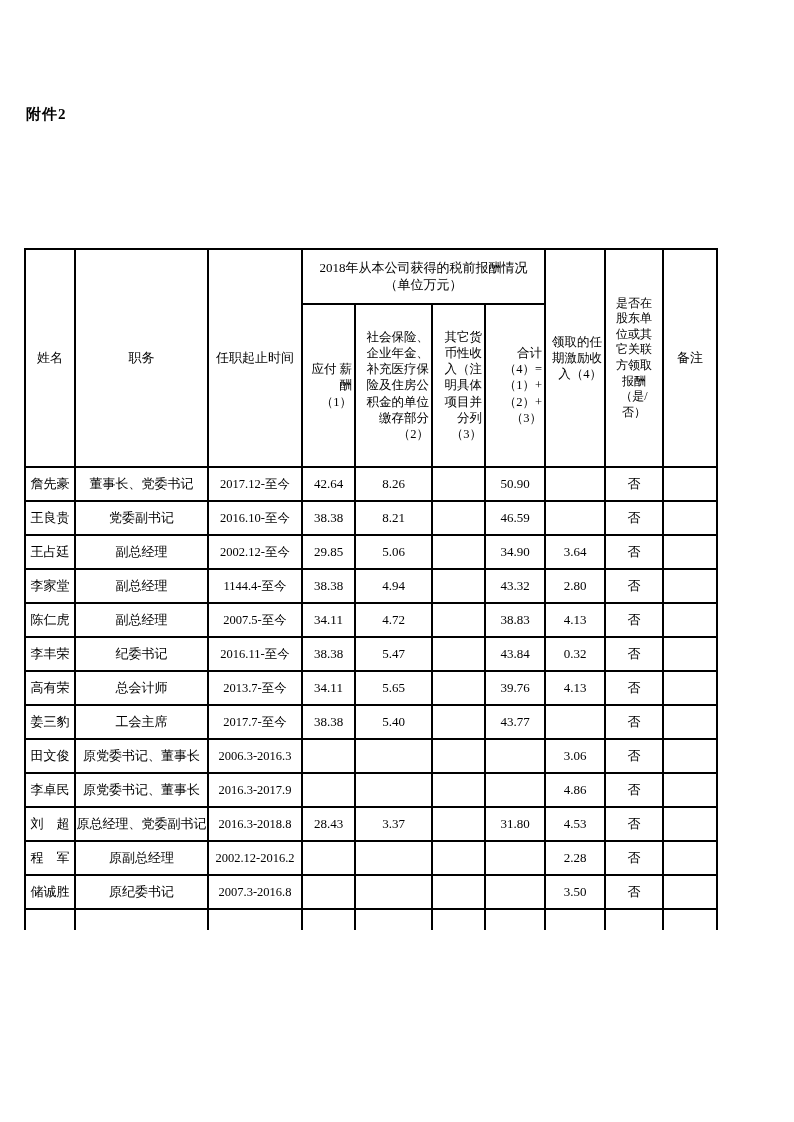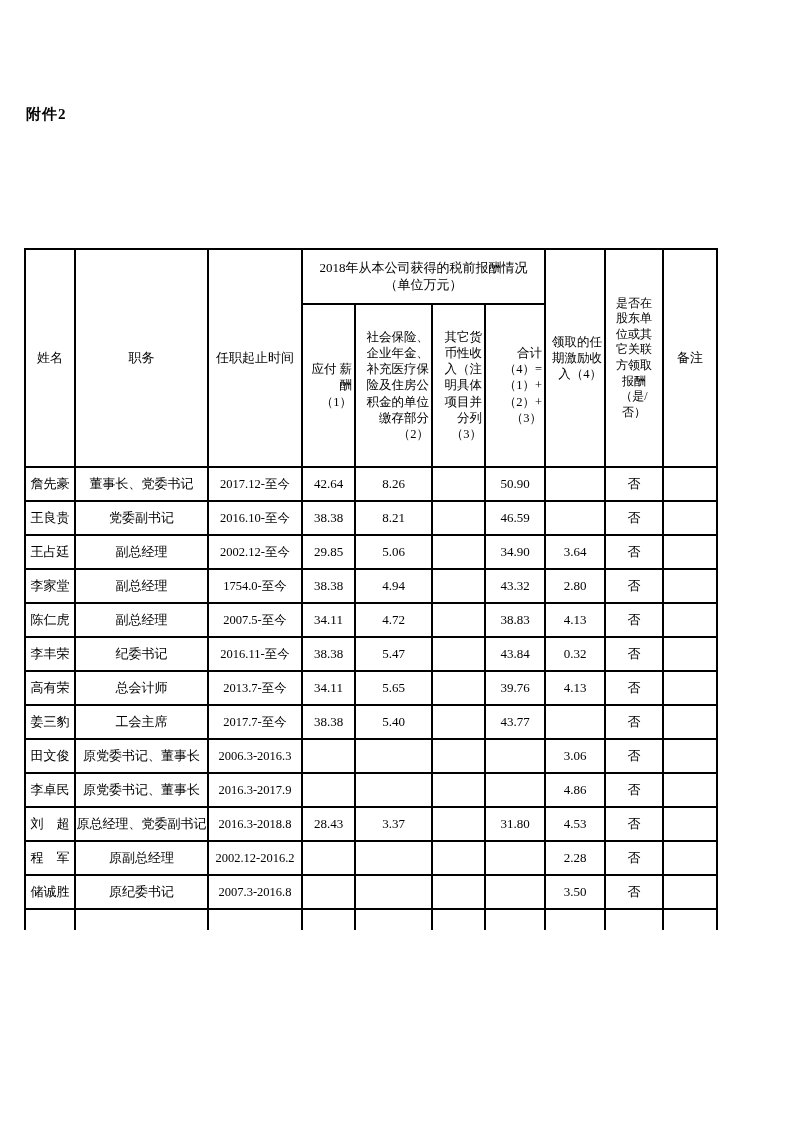--- a/index.html
+++ b/index.html
@@ -165,21 +165,21 @@
           <td>5.06</td>
           <td></td>
           <td>34.90</td>
           <td>3.64</td>
           <td>否</td>
           <td></td>
         </tr>
         <tr>
           <td>李家堂</td>
           <td>副总经理</td>
-          <td>1754.0-至今</td>
+          <td>1144.4-至今</td>
           <td>38.38</td>
           <td>4.94</td>
           <td></td>
           <td>43.32</td>
           <td>2.80</td>
           <td>否</td>
           <td></td>
         </tr>
         <tr>
           <td>陈仁虎</td>

